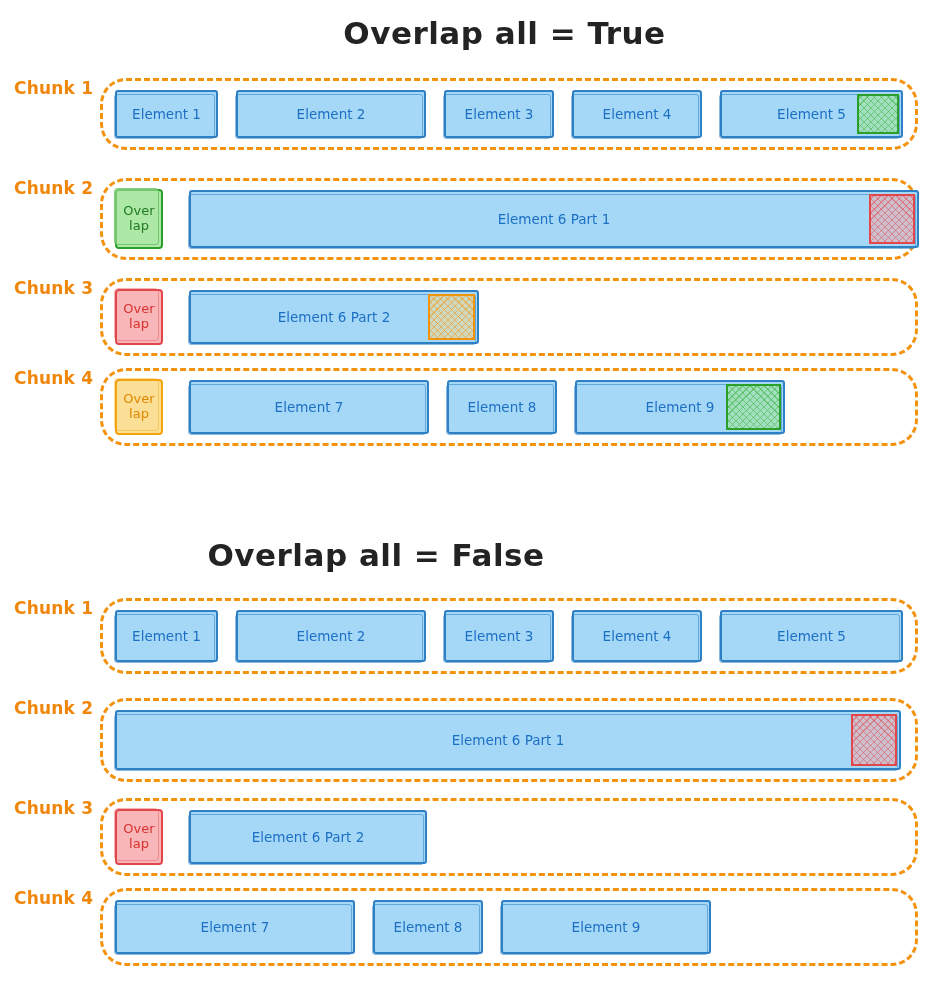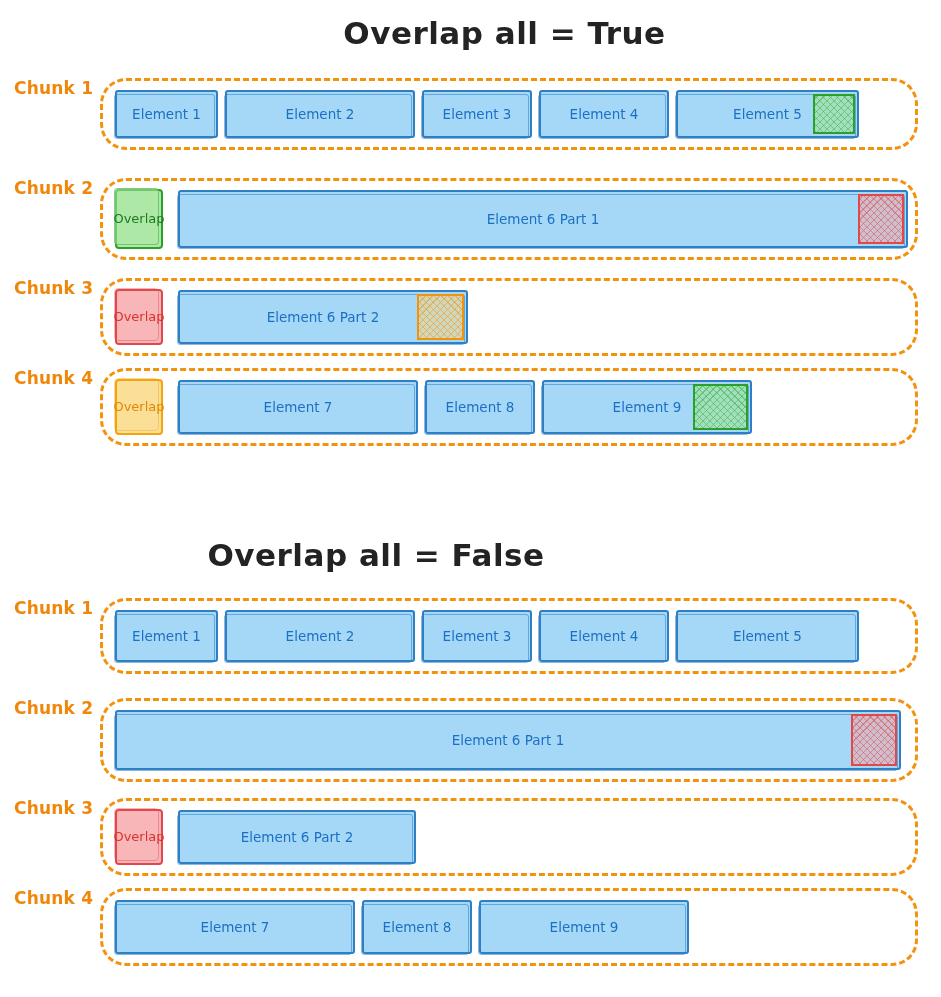--- a/index.html
+++ b/index.html
@@ -60,21 +60,21 @@
     border: 3px dashed #f2920d;
     border-radius: 26px;
     display: flex;
     align-items: center;
     padding: 9px 12px;
   }
 
   .elements {
     display: flex;
     align-items: center;
-    gap: 7px;
+    gap: 18px;
     width: 100%;
   }
 
   
   .el {
     position: relative;
     box-sizing: border-box;
     background: #a5d8f7;
     border: 2px solid #2e7fc4;
     border-radius: 3px;
@@ -133,21 +133,21 @@
       repeating-linear-gradient(-45deg, rgba(242,146,13,.5) 0 1px, transparent 1px 5px);
   }
 
   
   .overlap {
     position: relative;
     box-sizing: border-box;
     width: 48px;
     flex: 0 0 48px;
     display: flex;
-    flex-direction: row;
+    flex-direction: column;
     align-items: center;
     justify-content: center;
     border-radius: 4px;
     font-family: "DejaVu Sans", sans-serif;
     font-size: 13px;
     font-weight: 500;
     line-height: 1.12;
     margin-right: 8px;
   }
   .overlap::before {

